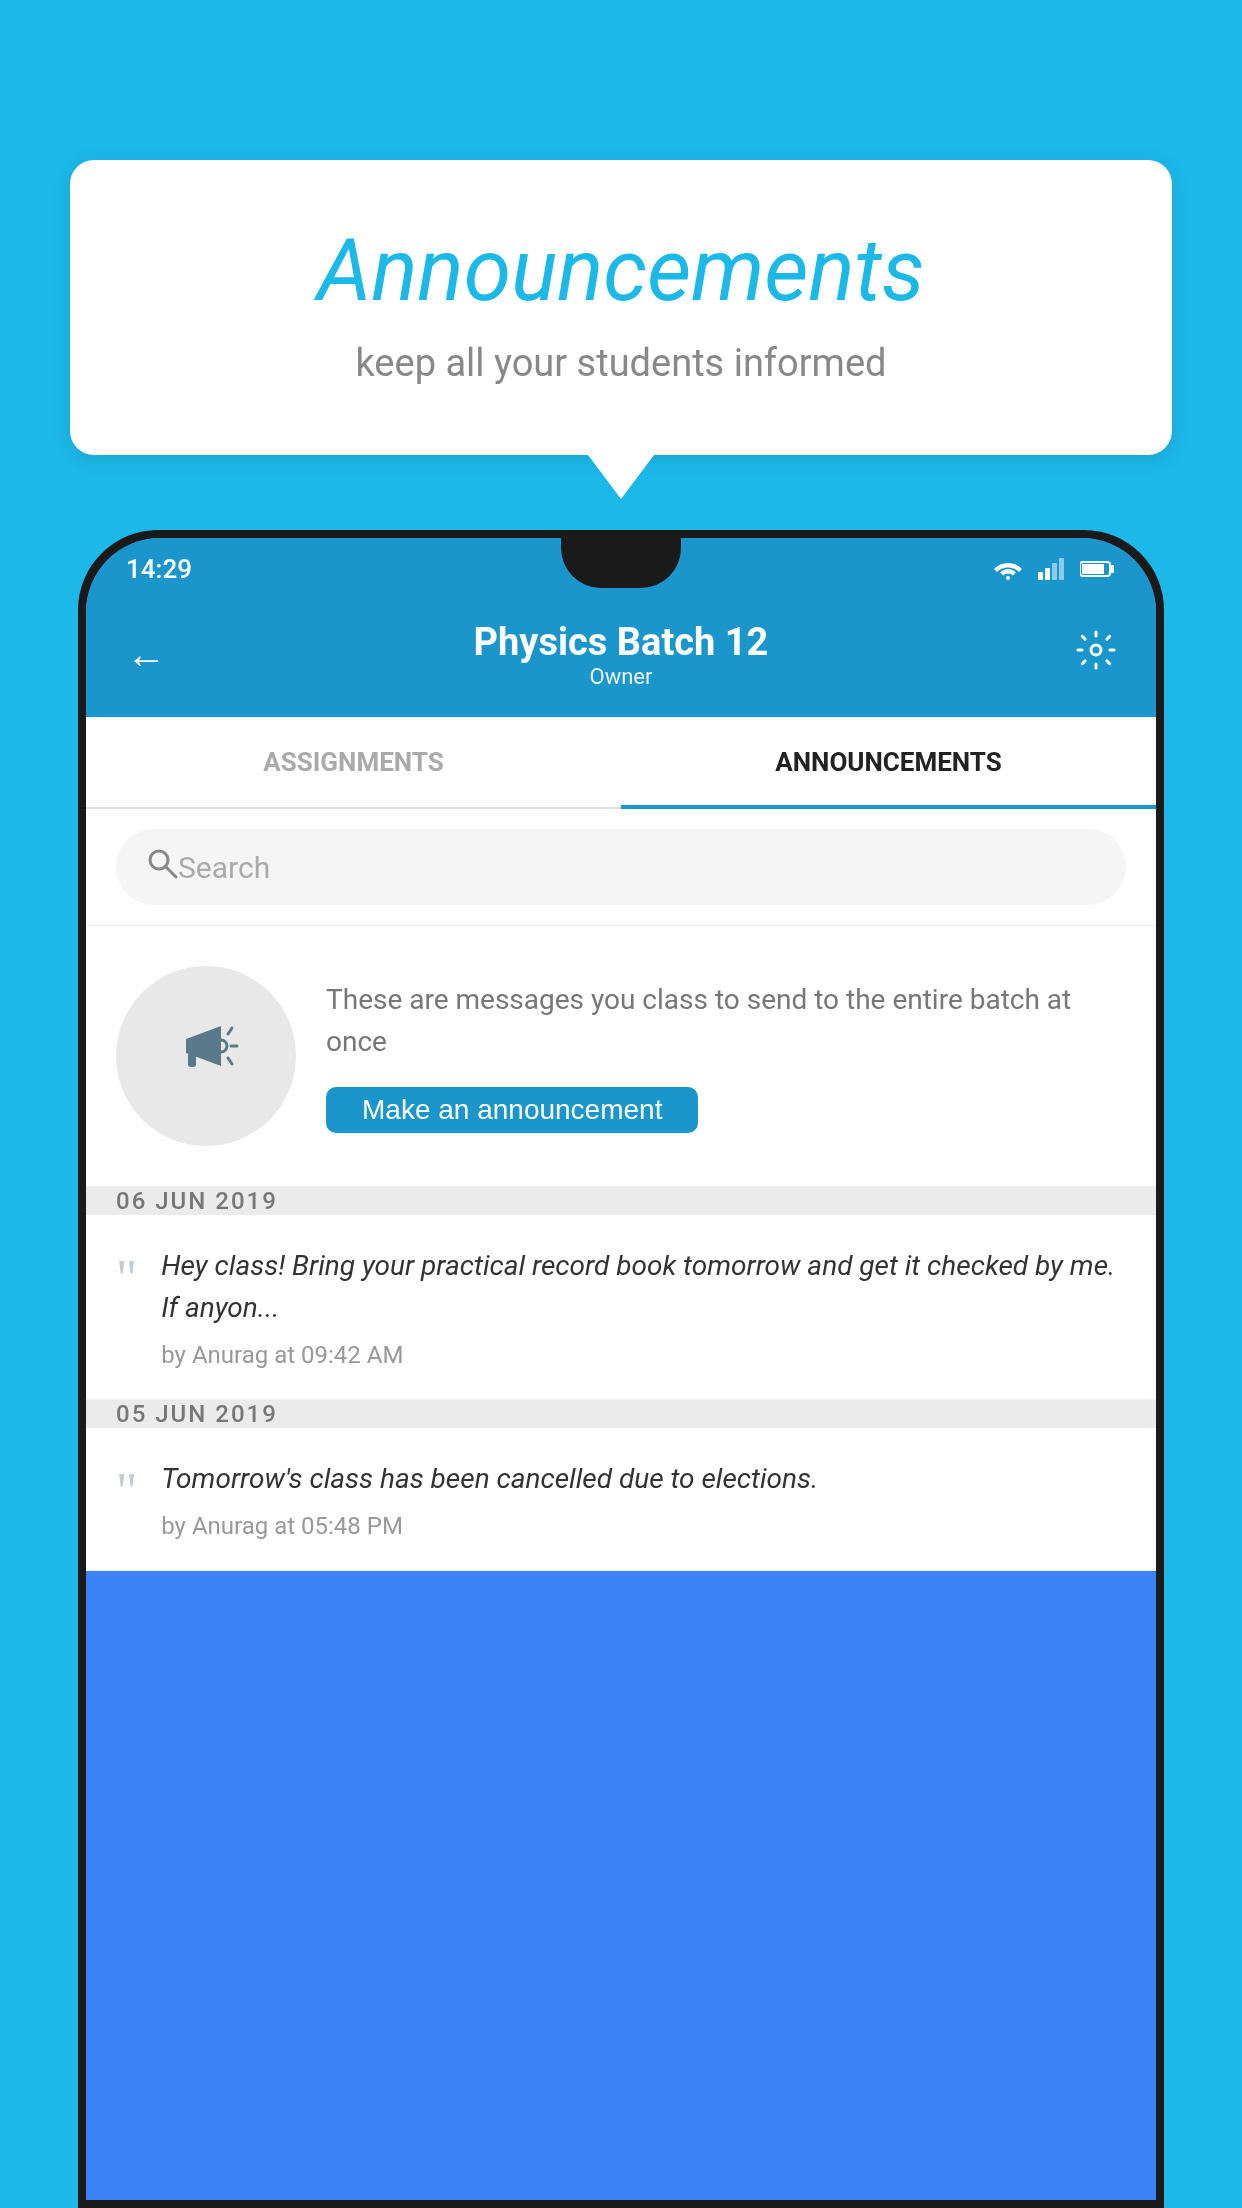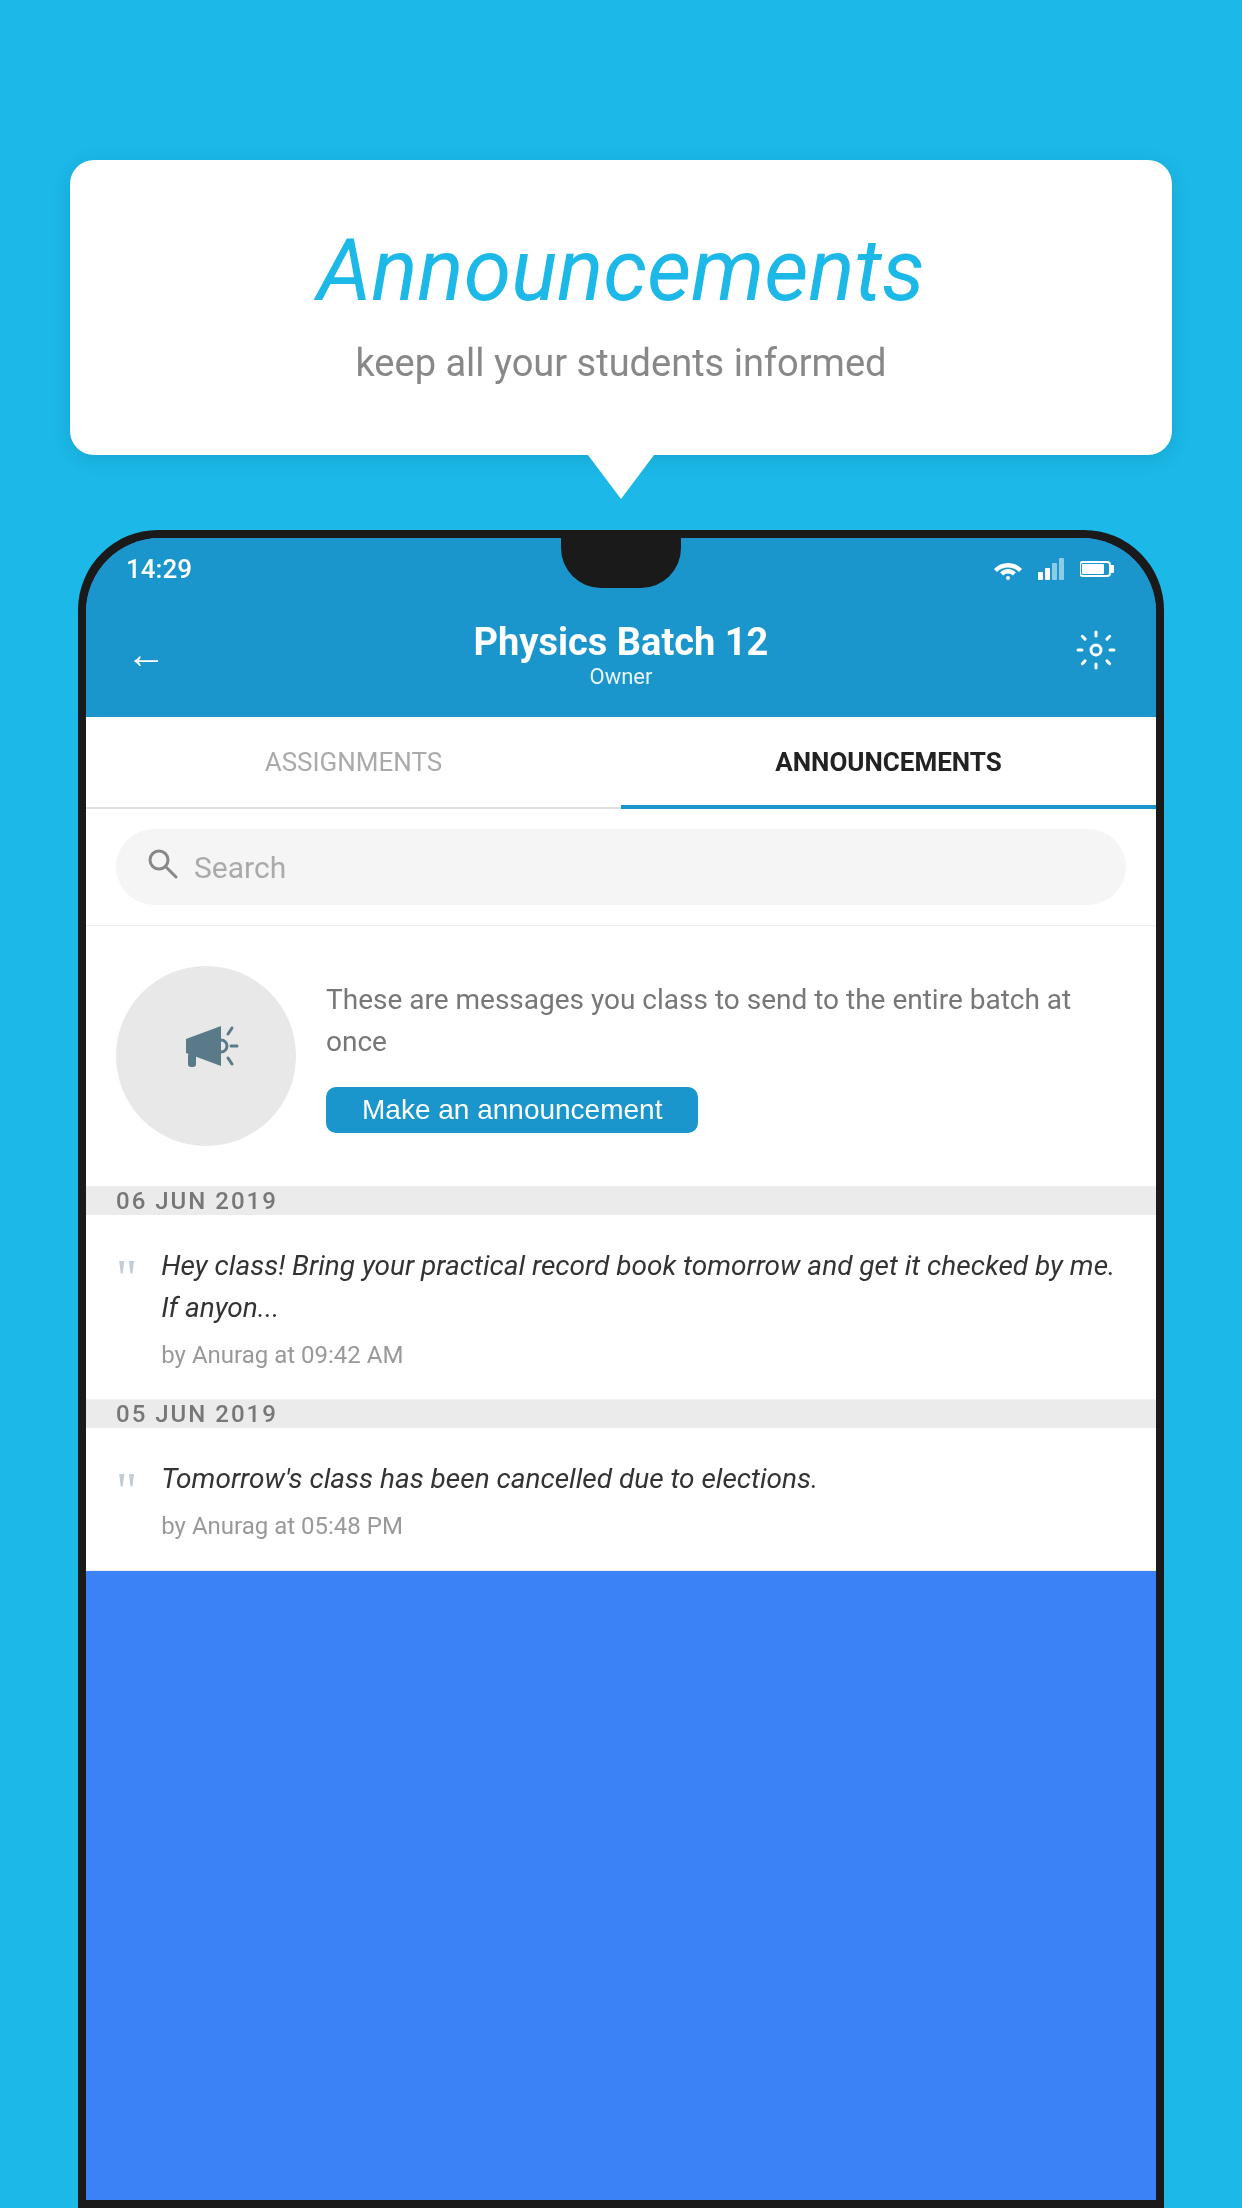--- a/index.html
+++ b/index.html
@@ -152,21 +152,21 @@
       background: white;
       display: flex;
       border-bottom: 2px solid #e0e0e0;
     }
 
     .tab-item {
       flex: 1;
       padding: 30px 10px;
       text-align: center;
       font-size: 26px;
-      font-weight: 400;
+      font-weight: 700;
       color: #aaa;
       cursor: pointer;
       position: relative;
     }
 
     .tab-item.active {
       color: #222;
       font-weight: 700;
     }
 
@@ -193,21 +193,21 @@
       padding: 20px 30px;
       border-bottom: 1px solid #eee;
     }
 
     .search-input-wrap {
       background: #f5f5f5;
       border-radius: 40px;
       display: flex;
       align-items: center;
       padding: 18px 30px;
-      gap: 16px;
+      gap: 0;
     }
 
     .search-icon-inner {
       color: #888;
       font-size: 32px;
     }
 
     .search-placeholder {
       color: #aaa;
       font-size: 30px;

